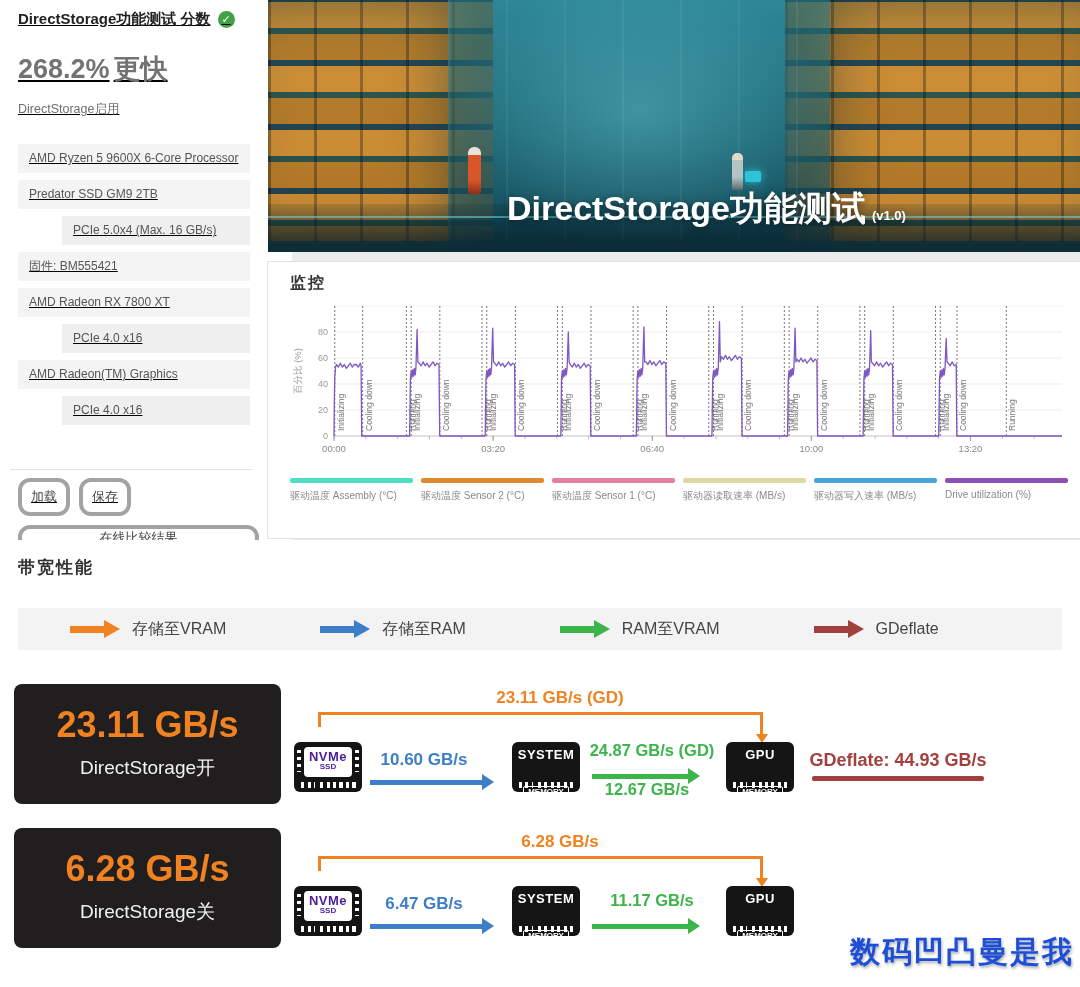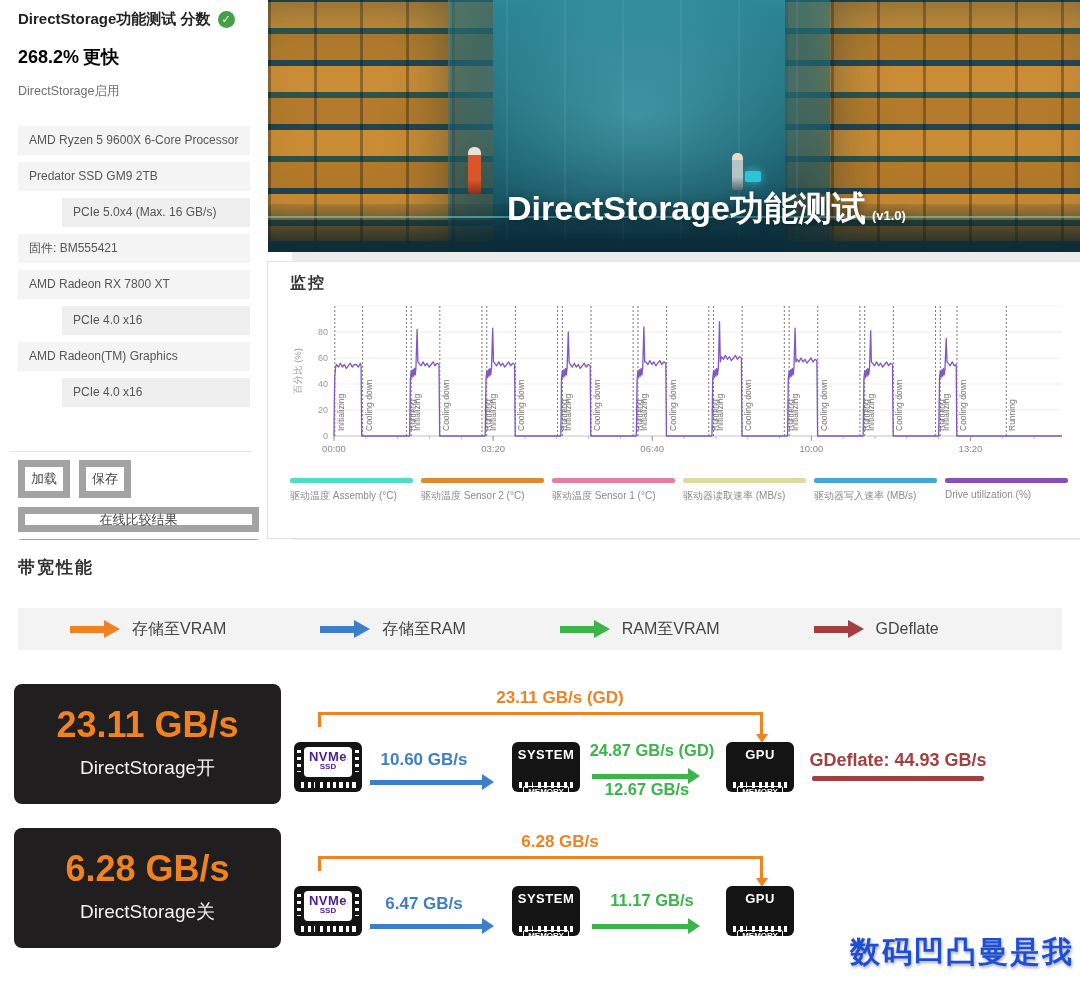--- a/index.html
+++ b/index.html
@@ -1,31 +1,31 @@
 <!DOCTYPE html>
 <html><head>
 <meta charset="utf-8">
 <style>
   * { margin:0; padding:0; box-sizing:border-box; }
   html,body { width:1080px; height:987px; font-family:"Liberation Sans","DejaVu Sans",sans-serif; background:#fff; }
   .top { position:relative; width:1080px; height:540px; background:#ececec; }
   
-  .sidebar { position:absolute; left:0; top:0; width:292px; height:540px; background:#fff; padding:10px 10px 0 18px; }
+  .sidebar { position:absolute; left:0; top:0; width:292px; height:540px; background:#fff; padding:10px 10px 0 18px;text-decoration:underline; }
   .sb-title-row { display:flex; align-items:center; gap:7px; }
   .sb-title { font-size:15px; font-weight:bold; color:#222; }
   .check { width:17px; height:17px; border-radius:50%; background:#43a047; color:#fff; font-size:11px; font-weight:bold; display:flex; align-items:center; justify-content:center; }
-  .score-row { margin-top:16px; font-size:18px; font-weight:bold; color:#000000; }
+  .score-row { margin-top:22px; font-size:27px; font-weight:bold; color:#737373; }
   .score-suffix { font-weight:600; margin-left:4px; }
   .sb-sub { margin-top:14px; font-size:12.5px; color:#6e6e6e; }
   .hw-list { margin-top:26px; }
   .hw-row { background:#f4f4f4; color:#555; font-size:12px; height:29px; line-height:29px; padding-left:11px; margin-bottom:7px; width:232px; overflow:hidden; white-space:nowrap; }
   .hw-row.indent { margin-left:44px; width:188px; background:#efefef; }
   .sb-divider { border-top:1px solid #e3e3e3; margin:44px 0 0 -8px; width:242px; }
   .btn-row { display:flex; gap:9px; margin-top:8px; }
-  .btn { background:#fff; border:7px solid #a3a3a3; border-radius:0; height:38px; font-size:13px; color:#444; display:flex; align-items:center; justify-content:center; cursor:pointer; }
+  .btn { background:#fff; border:4px solid #a3a3a3; border-radius:12px; height:38px; font-size:13px; color:#444; display:flex; align-items:center; justify-content:center; cursor:pointer; }
   .btn-load,.btn-save { width:52px; }
   .btn-export { width:119px; }
   .btn-wide { width:241px; height:25px; margin-top:9px; }
   .btn-rerun { width:241px; height:26px; margin-top:7px; background:#f6921e; border:none; border-radius:3px; color:#fff; font-weight:bold; font-size:13px; display:flex; align-items:center; justify-content:center; cursor:pointer; }
   
   .right-col { position:absolute; left:268px; top:0; width:812px; }
   .banner { position:relative; width:812px; height:252px; overflow:hidden; background:linear-gradient(180deg,#35919e,#1d6a78 60%,#12404d); }
   .crates { position:absolute; top:0; bottom:0; opacity:.92;
     background:
       repeating-linear-gradient(90deg, rgba(0,0,0,.30) 0 3px, transparent 3px 46px),

